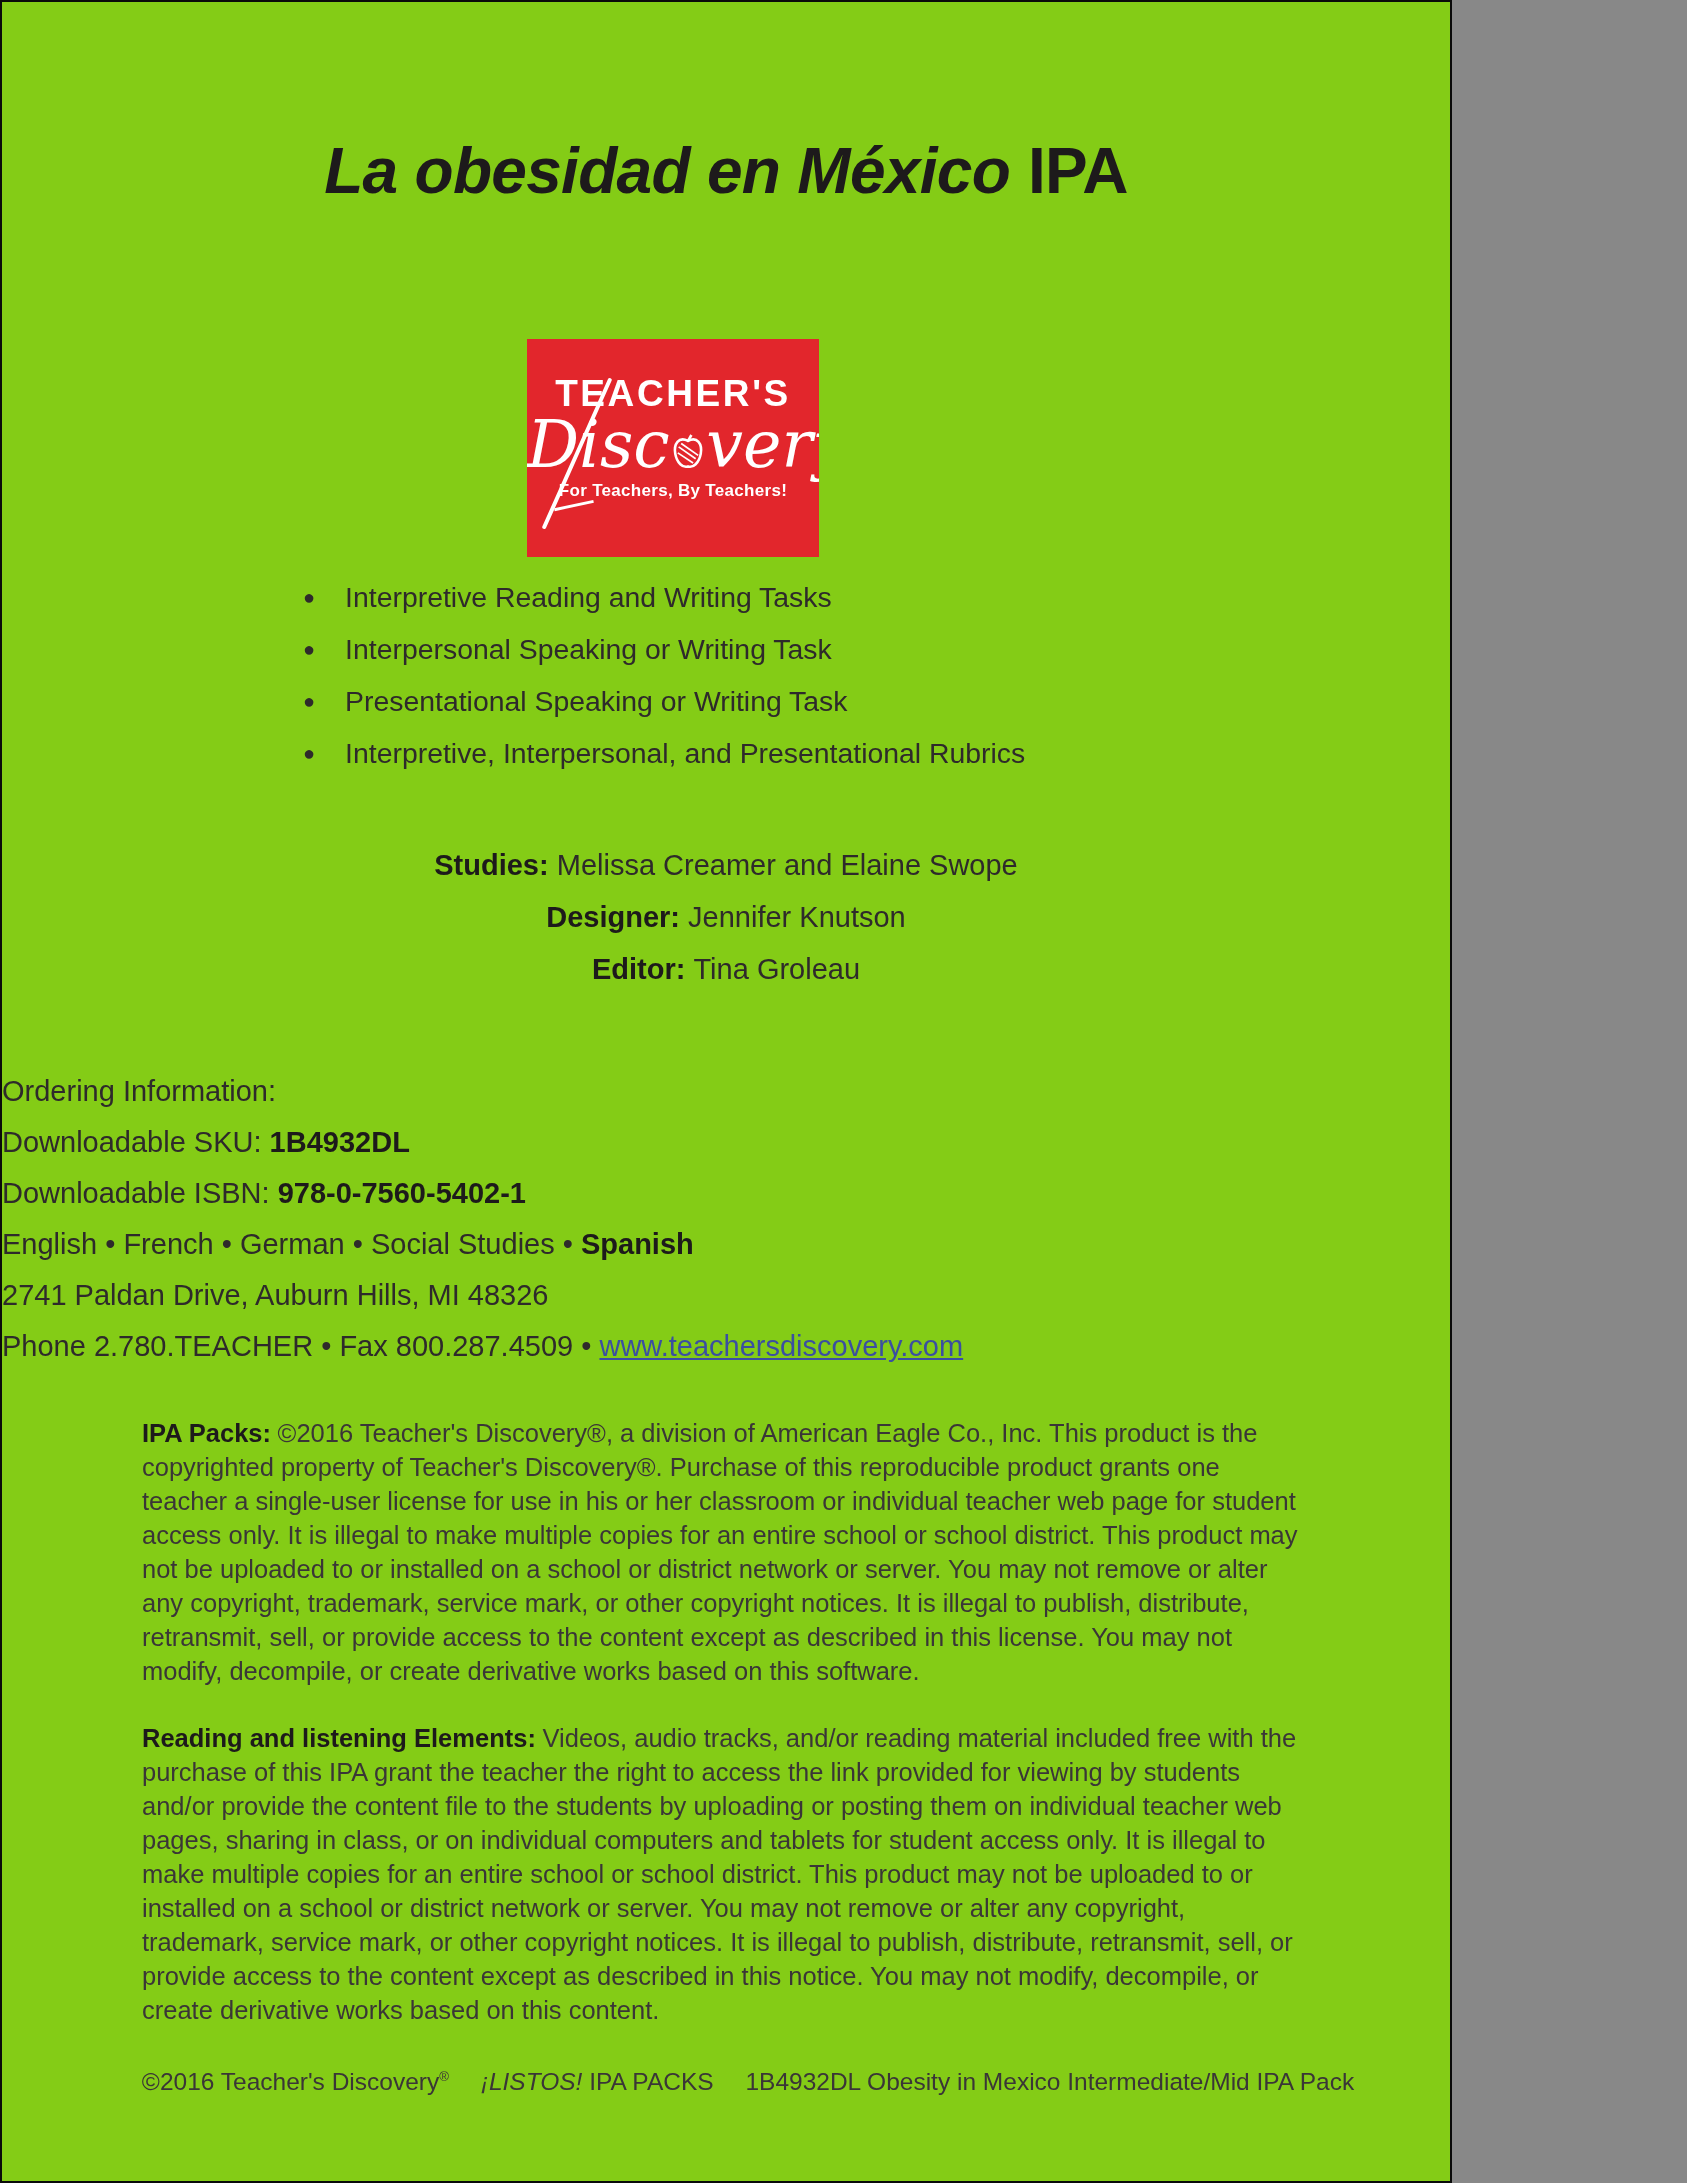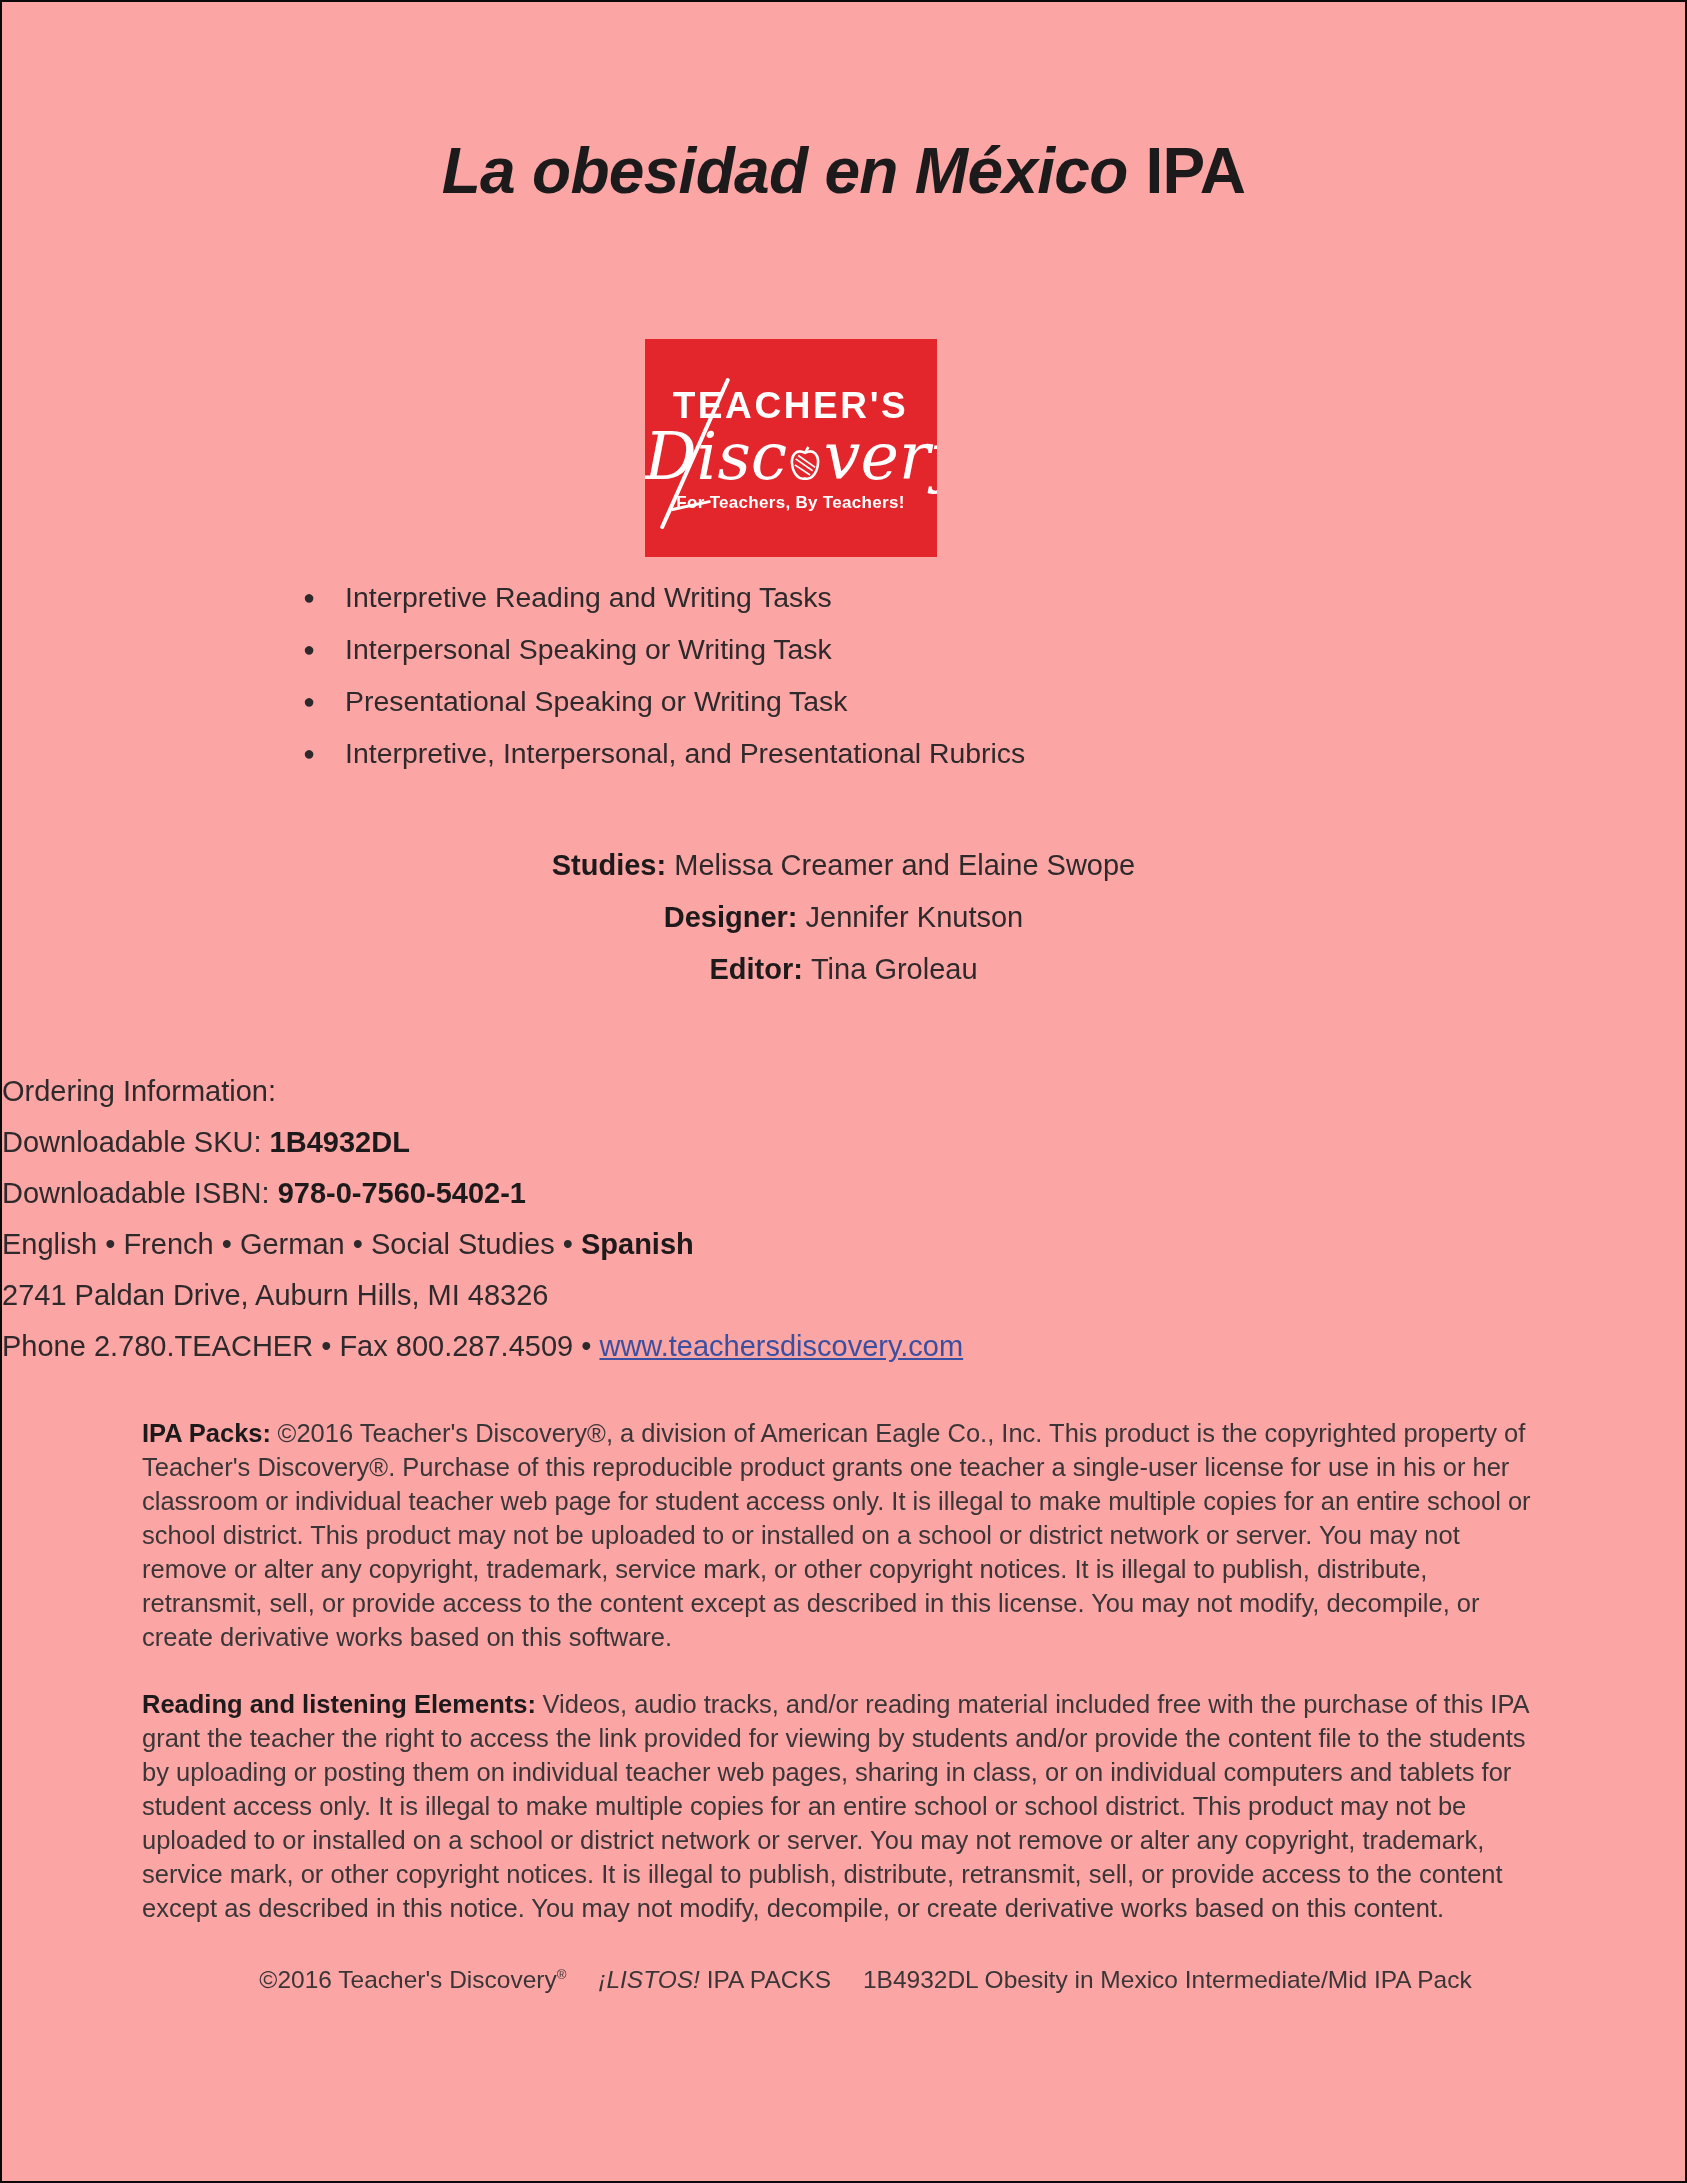--- a/index.html
+++ b/index.html
@@ -1,19 +1,19 @@
 <!DOCTYPE html>
 <html style="font-size:10.6px"><head>
 <meta charset="utf-8">
 <style>
   html,body{margin:0;padding:0;background:#888;}
   .page{
     position:relative;
-    width:1687px;height:2183px;
-    background:#fca5a5;
+    width:1452px;height:2183px;
+    background:#84cc16;
     border:2.6px solid #0a0a0a;
     box-sizing:border-box;
     font-family:"Liberation Sans",sans-serif;
     color:#231f20;
     overflow:hidden;
   }
   
   .title{
     margin:132px 0 0 0;
     text-align:center;
@@ -42,21 +42,21 @@
     border-radius:2px;
   }
   .logo-swoosh2{
     position:absolute;
     left:26.5px;top:165px;
     width:40px;height:3.3px;
     background:#ffffff;
     transform:rotate(-12deg);
   }
   .logo-line1{
-    margin-top:46px;
+    margin-top:34px;
     text-align:center;
     font-size:37px;
     font-weight:bold;
     letter-spacing:2.6px;
     color:#ffffff;
   }
   .logo-script{
     position:relative;
     text-align:center;
     margin-top:-4px;

